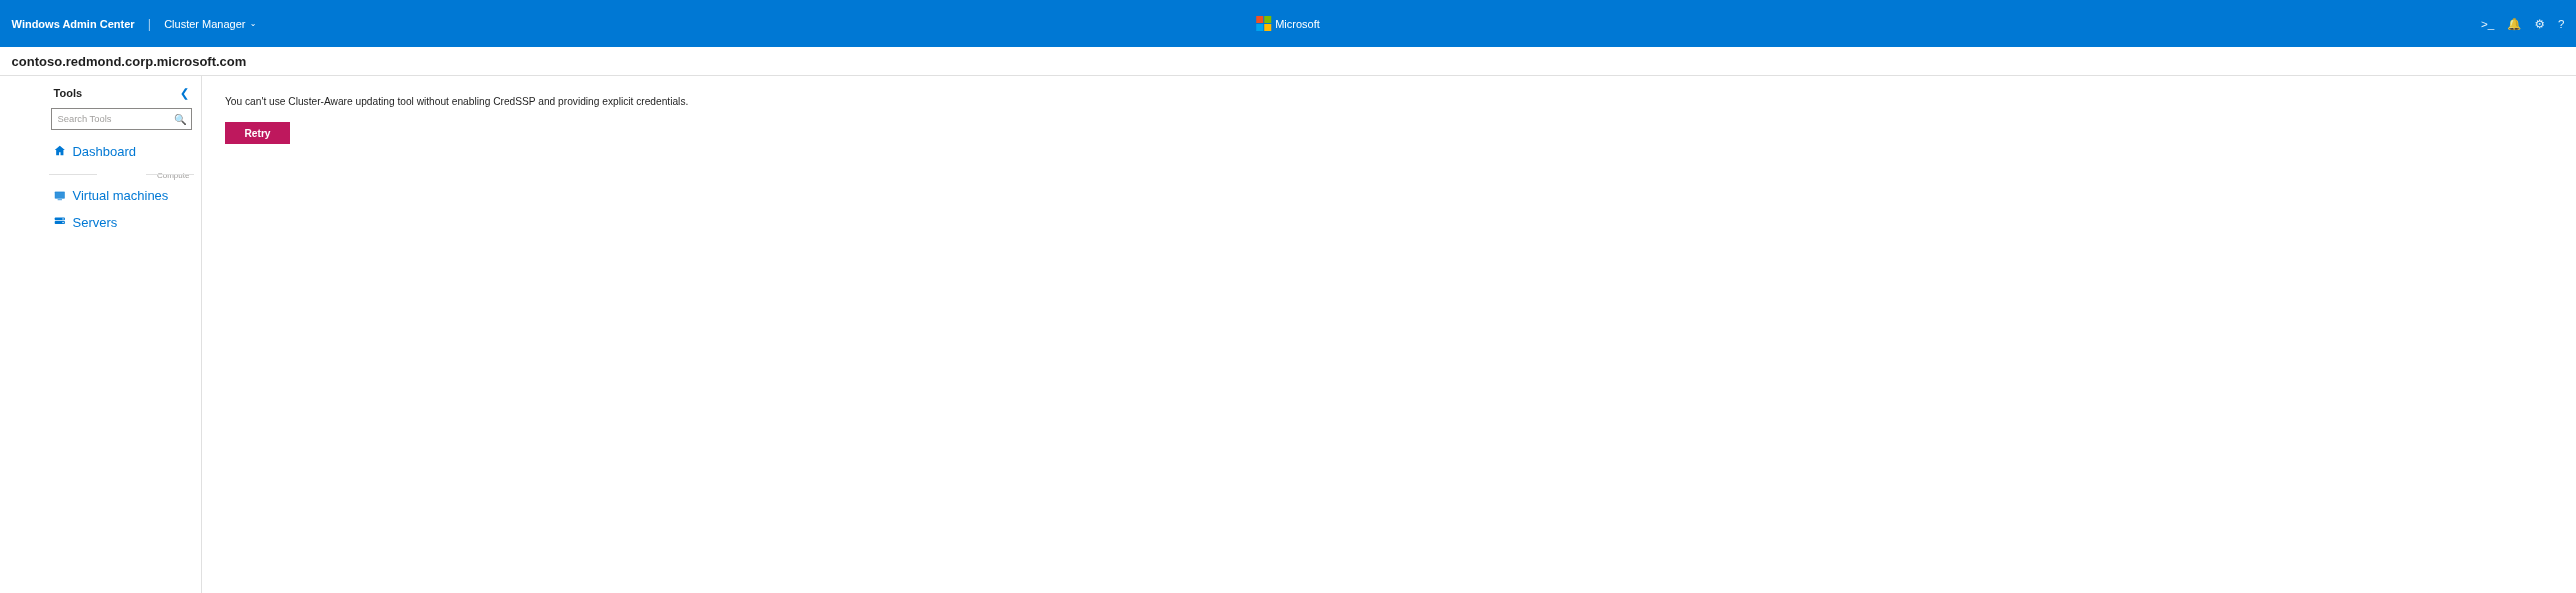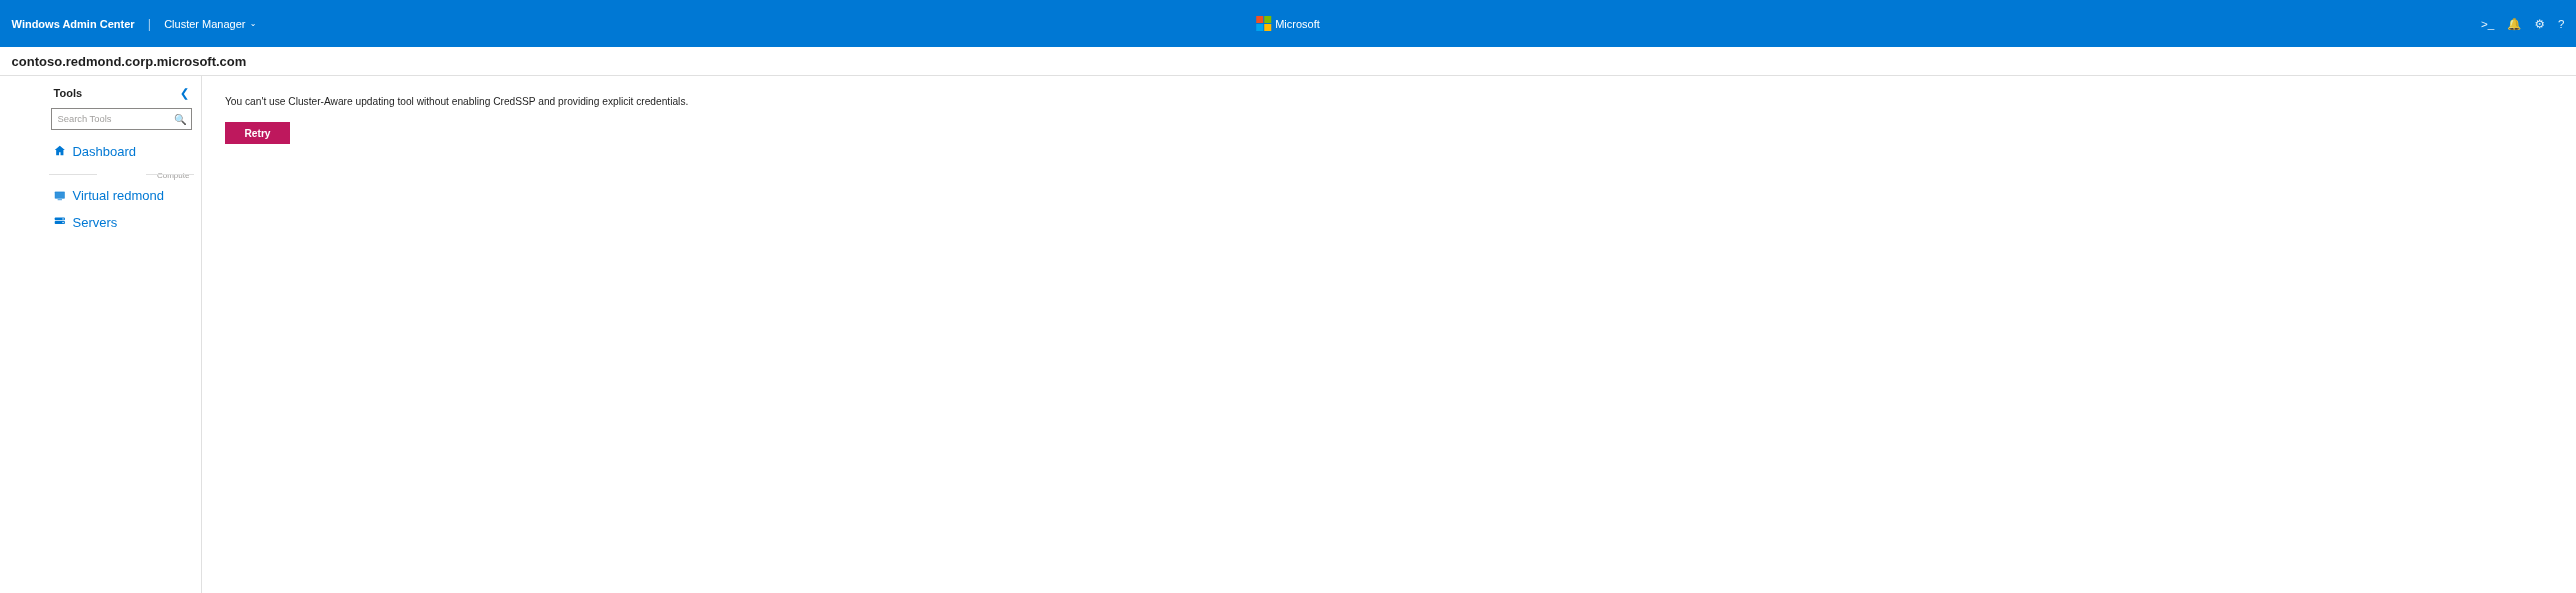--- a/index.html
+++ b/index.html
@@ -284,21 +284,21 @@
 
       <div class="sidebar-nav-item">
         <span class="nav-icon">
           <svg width="11.6" height="11.6" viewBox="0 0 16 16" fill="#0078d4" xmlns="http://www.w3.org/2000/svg">
             <rect x="1" y="2" width="14" height="10" rx="1" ry="1" fill="#0078d4"></rect>
             <rect x="1" y="2" width="14" height="10" rx="1" ry="1" fill="none" stroke="#fff" stroke-width="0.5"></rect>
             <rect x="2" y="3" width="12" height="8" fill="#fff" opacity="0.2"></rect>
             <rect x="5" y="13" width="6" height="1" fill="#0078d4"></rect>
           </svg>
         </span>
-        <span>Virtual redmond</span>
+        <span>Virtual machines</span>
       </div>
 
       <div class="sidebar-nav-item">
         <span class="nav-icon">
           <svg width="11.6" height="11.6" viewBox="0 0 16 16" fill="#0078d4" xmlns="http://www.w3.org/2000/svg">
             <rect x="1" y="2" width="14" height="4" rx="1" fill="#0078d4"></rect>
             <rect x="1" y="7" width="14" height="4" rx="1" fill="#0078d4"></rect>
             <circle cx="12.5" cy="4" r="1" fill="#fff"></circle>
             <circle cx="12.5" cy="9" r="1" fill="#fff"></circle>
           </svg>

